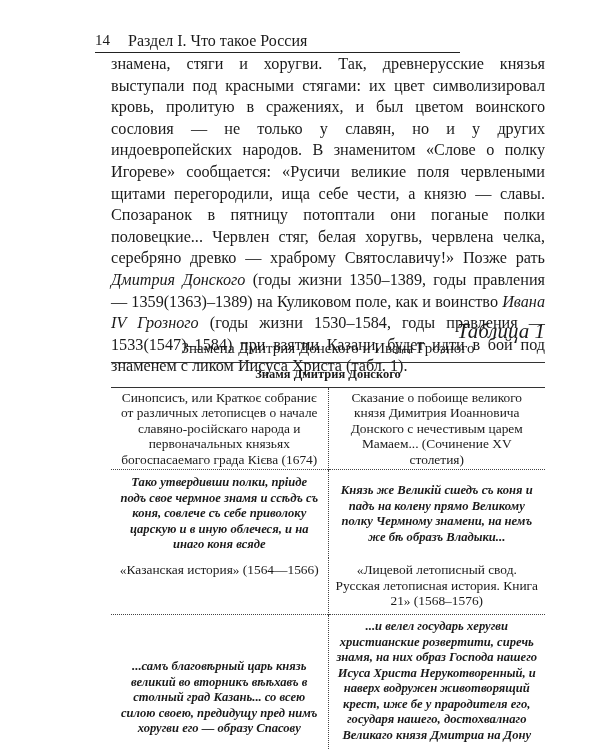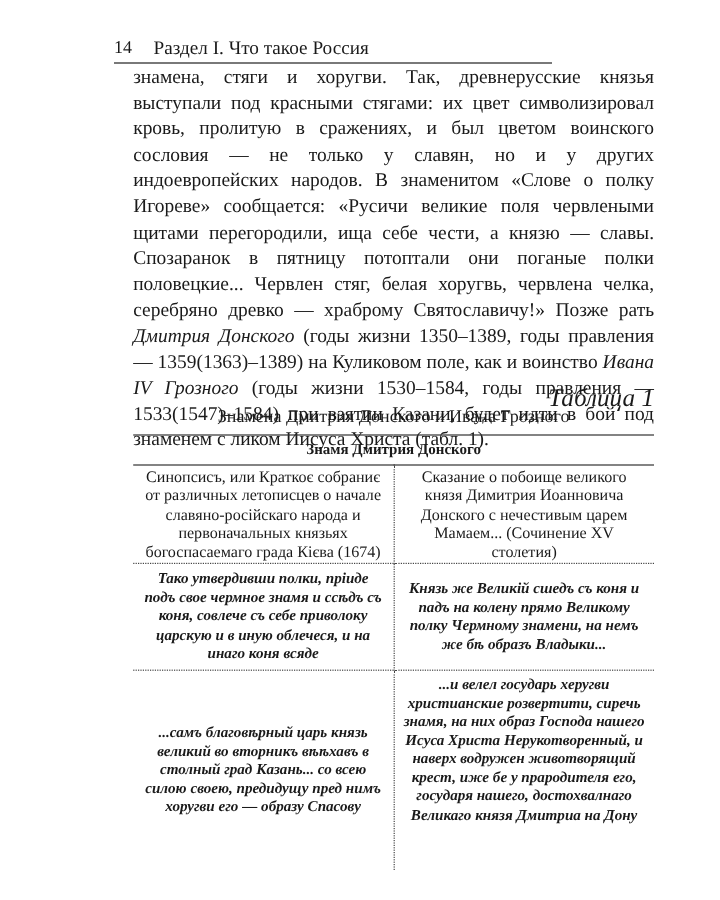--- a/index.html
+++ b/index.html
@@ -44,18 +44,22 @@
     <td colspan="2">Знамя Дмитрия Донского</td>
   </tr>
   <tr class="src">
     <td class="l">Синопсисъ, или Краткоє собраниє от различных летописцев о начале славяно-росiйскаго народа и первоначальных князьях богоспасаемаго града Кiєва (1674)</td>
     <td class="r">Сказание о побоище великого князя Димитрия Иоанновича Донского с нечестивым царем Мамаем... (Сочинение XV столетия)</td>
   </tr>
   <tr class="quote q1">
     <td class="l">Тако утвердивши полки, прiиде подъ свое чермное знамя и ссѣдъ съ коня, совлече съ себе приволоку царскую и в иную облечеся, и на инаго коня всяде</td>
     <td class="r">Князь же Великiй сшедъ съ коня и падъ на колену прямо Великому полку Чермному знамени, на немъ же бѣ образъ Владыки...</td>
   </tr>
+  <tr class="src s2">
+    <td class="l">«Казанская история» (1564—1566)</td>
+    <td class="r">«Лицевой летописный свод. Русская летописная история. Книга 21» (1568–1576)</td>
+  </tr>
   <tr class="quote q2">
     <td class="l">...самъ благовѣрный царь князь великий во вторникъ вѣѣхавъ в столный град Казань... со всею силою своею, предидущу пред нимъ хоругви его — образу Спасову</td>
     <td class="r">...и велел государь херугви христианские розвертити, сиречь знамя, на них образ Господа нашего Исуса Христа Нерукотворенный, и наверх водружен животворящий крест, иже бе у прародителя его, государя нашего, достохвалнаго Великаго князя Дмитриа на Дону</td>
   </tr>
 </tbody>
   </table>
 
 </body></html>

